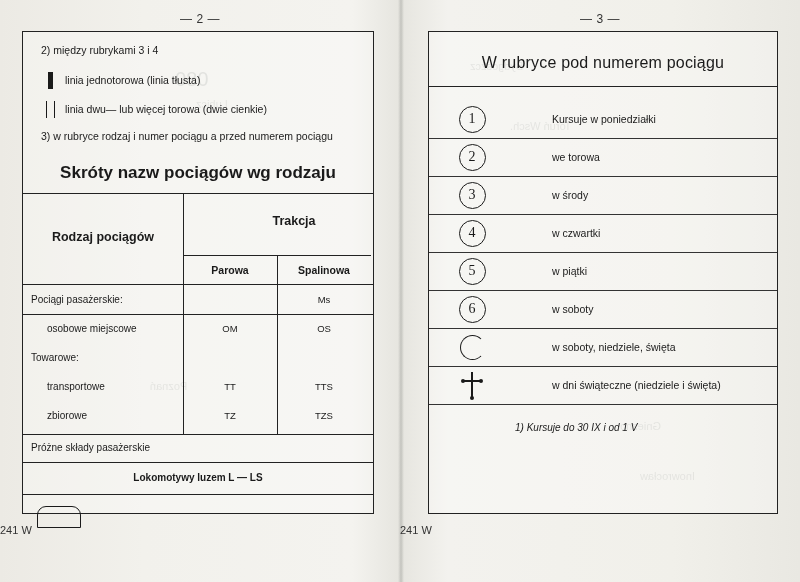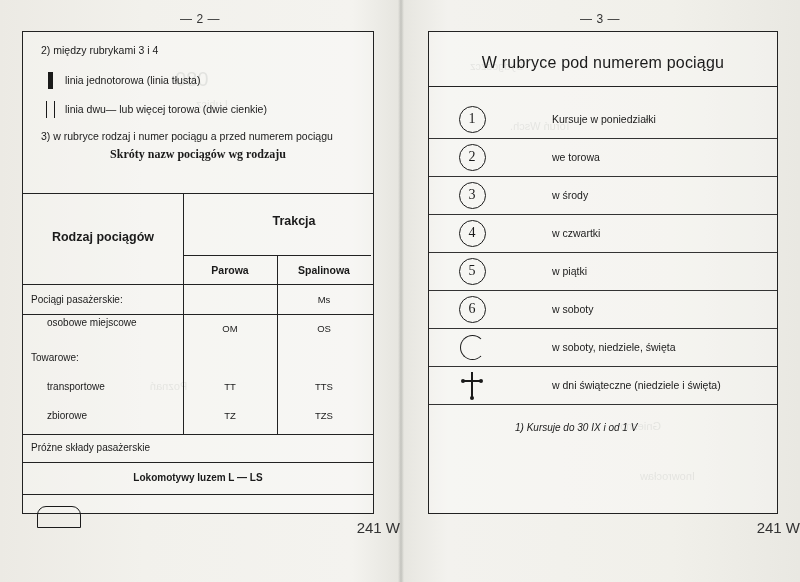--- a/index.html
+++ b/index.html
@@ -55,22 +55,22 @@
     width: 100%;
     text-align: center;
     font-size: 12px;
     letter-spacing: 0.5px;
     color: #333;
   }
   .footer-code {
     position: absolute;
     bottom: 46px;
     width: 100%;
-    text-align: right;
-    font-size: 15px;
+    text-align: left;
+    font-size: 11px;
     color: #333;
   }
 
   
   .frame {
     position: absolute;
     border: 1.3px solid #222;
     background: rgba(255,255,255,0.30);
   }
   #left-frame {
@@ -112,25 +112,24 @@
 
   .para {
     font-size: 10.5px;
     margin: 0 0 4px 4px;
     line-height: 1.3;
   }
   .para-top { margin-top: 2px; margin-bottom: 14px; }
 
   .section-title {
     text-align: center;
-    font-size: 12px;
+    font-size: 17px;
     font-weight: bold;
-    margin-top: 4px;
+    margin-top: 20px;
     margin-bottom: 12px;
-    font-family: Liberation Serif, serif;
   }
 
   
   .hrule {
     position: absolute;
     left: 0;
     width: 100%;
     border-top: 1.2px solid #222;
   }
   .vrule {
@@ -330,21 +329,21 @@
 
       <div class="cell th-big" style="left:0; top:198px; width:160px;">Rodzaj pociągów</div>
       <div class="cell th-big" style="left:161px; top:182px; width:188px;margin-left:16px;">Trakcja</div>
       <div class="cell th-mid" style="left:160px; top:232px; width:94px;">Parowa</div>
       <div class="cell th-mid" style="left:254px; top:232px; width:94px;">Spalinowa</div>
 
       <div class="cell row-label" style="left:8px; top:262px; width:152px;">Pociągi pasażerskie:</div>
       <div class="cell center" style="left:160px; top:262px; width:94px;"></div>
       <div class="cell center" style="left:254px; top:262px; width:94px;">Ms</div>
 
-      <div class="cell row-label indent" style="left:8px; top:285px; width:152px;">osobowe miejscowe</div>
+      <div class="cell row-label indent" style="left:8px; top:291px; width:152px;">osobowe miejscowe</div>
       <div class="cell center" style="left:160px; top:291px; width:94px;">OM</div>
       <div class="cell center" style="left:254px; top:291px; width:94px;text-align:center;">OS</div>
 
       <div class="cell row-label" style="left:8px; top:320px; width:152px;">Towarowe:</div>
       <div class="cell center" style="left:160px; top:320px; width:94px;"></div>
       <div class="cell center" style="left:254px; top:320px; width:94px;"></div>
 
       <div class="cell row-label indent" style="left:8px; top:349px; width:152px;">transportowe</div>
       <div class="cell center" style="left:160px; top:349px; width:94px;">TT</div>
       <div class="cell center" style="left:254px; top:349px; width:94px;">TTS</div>

